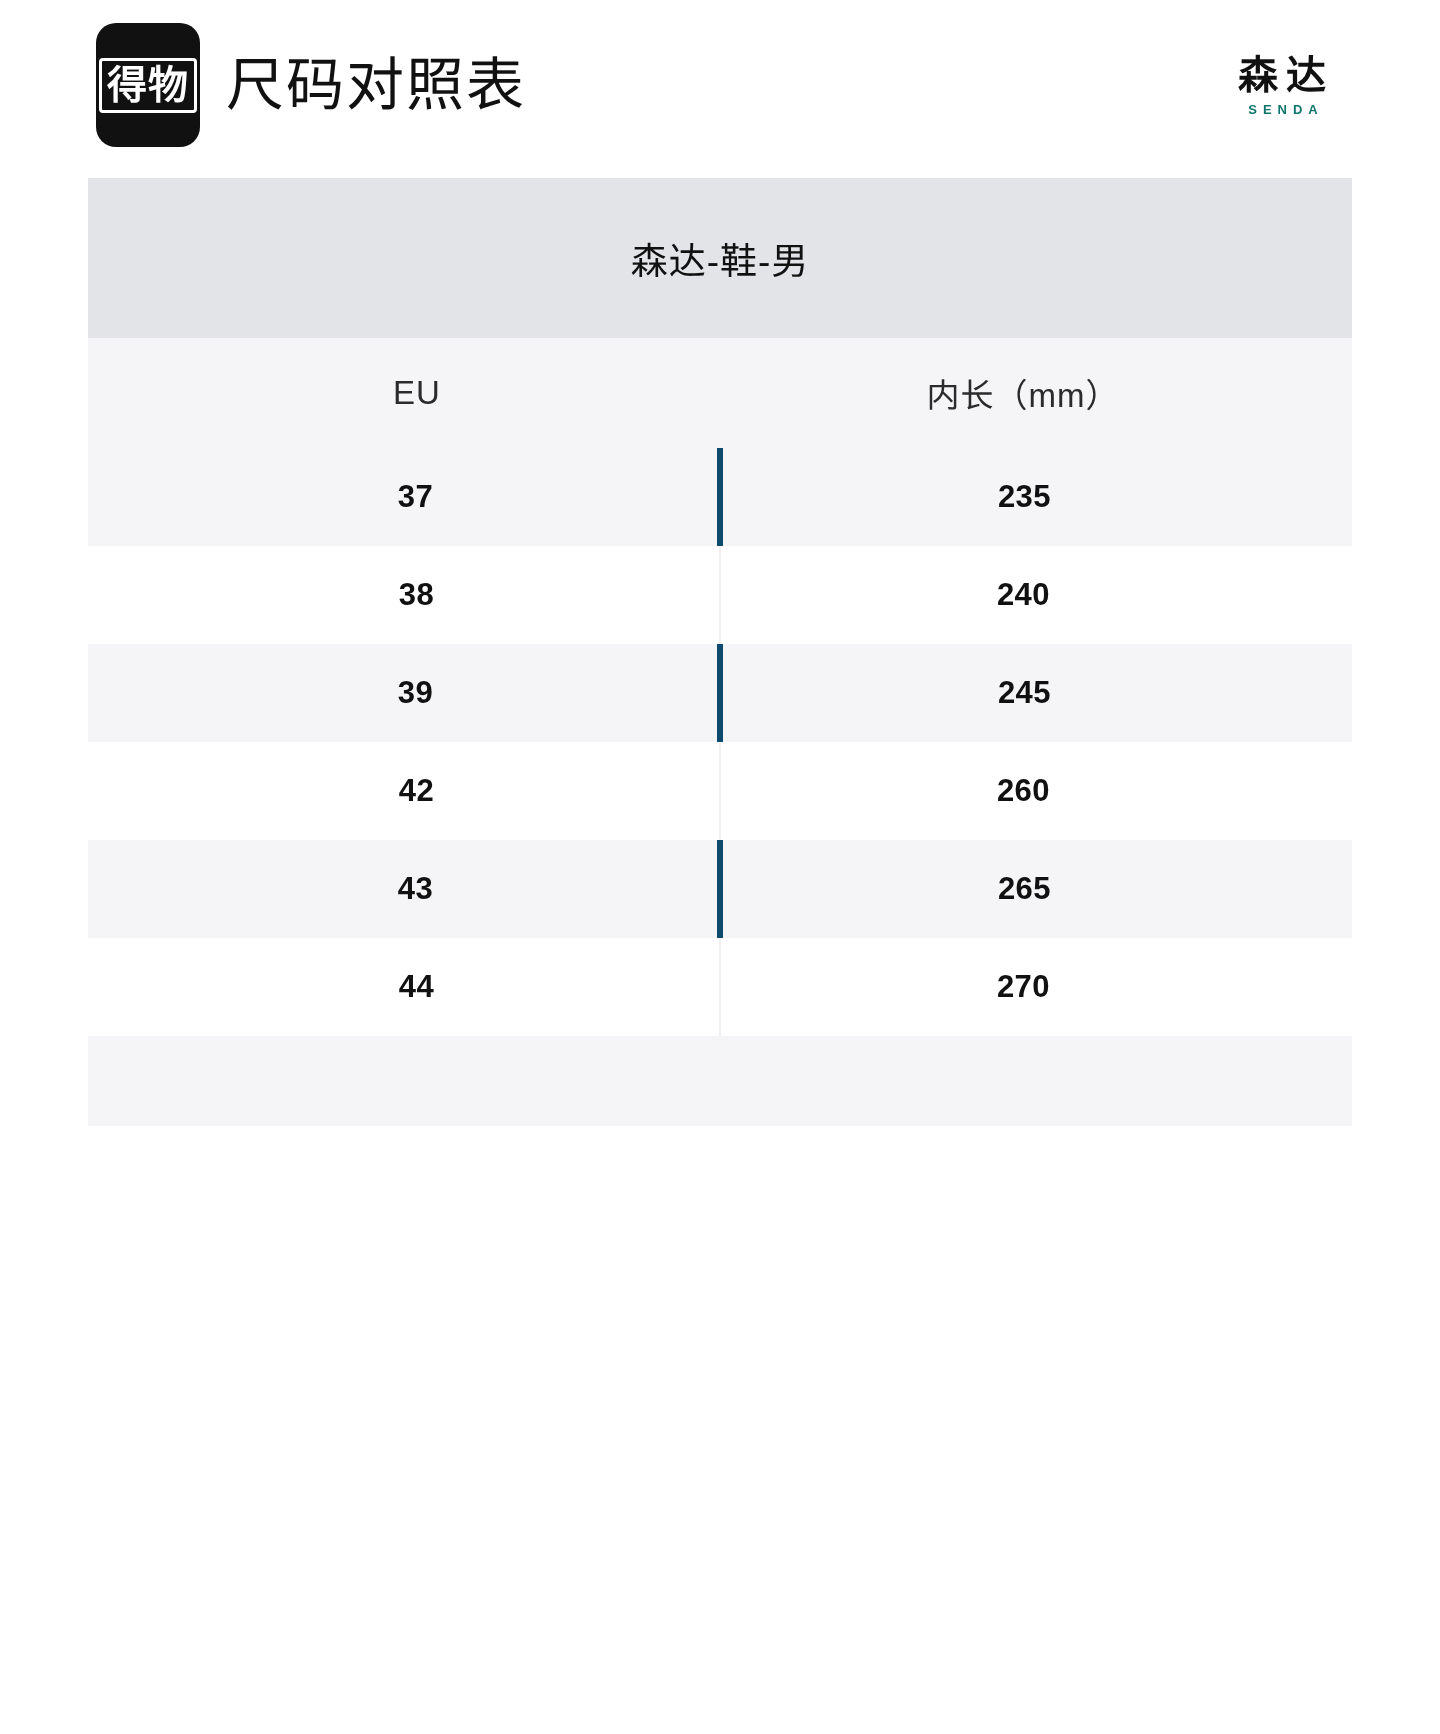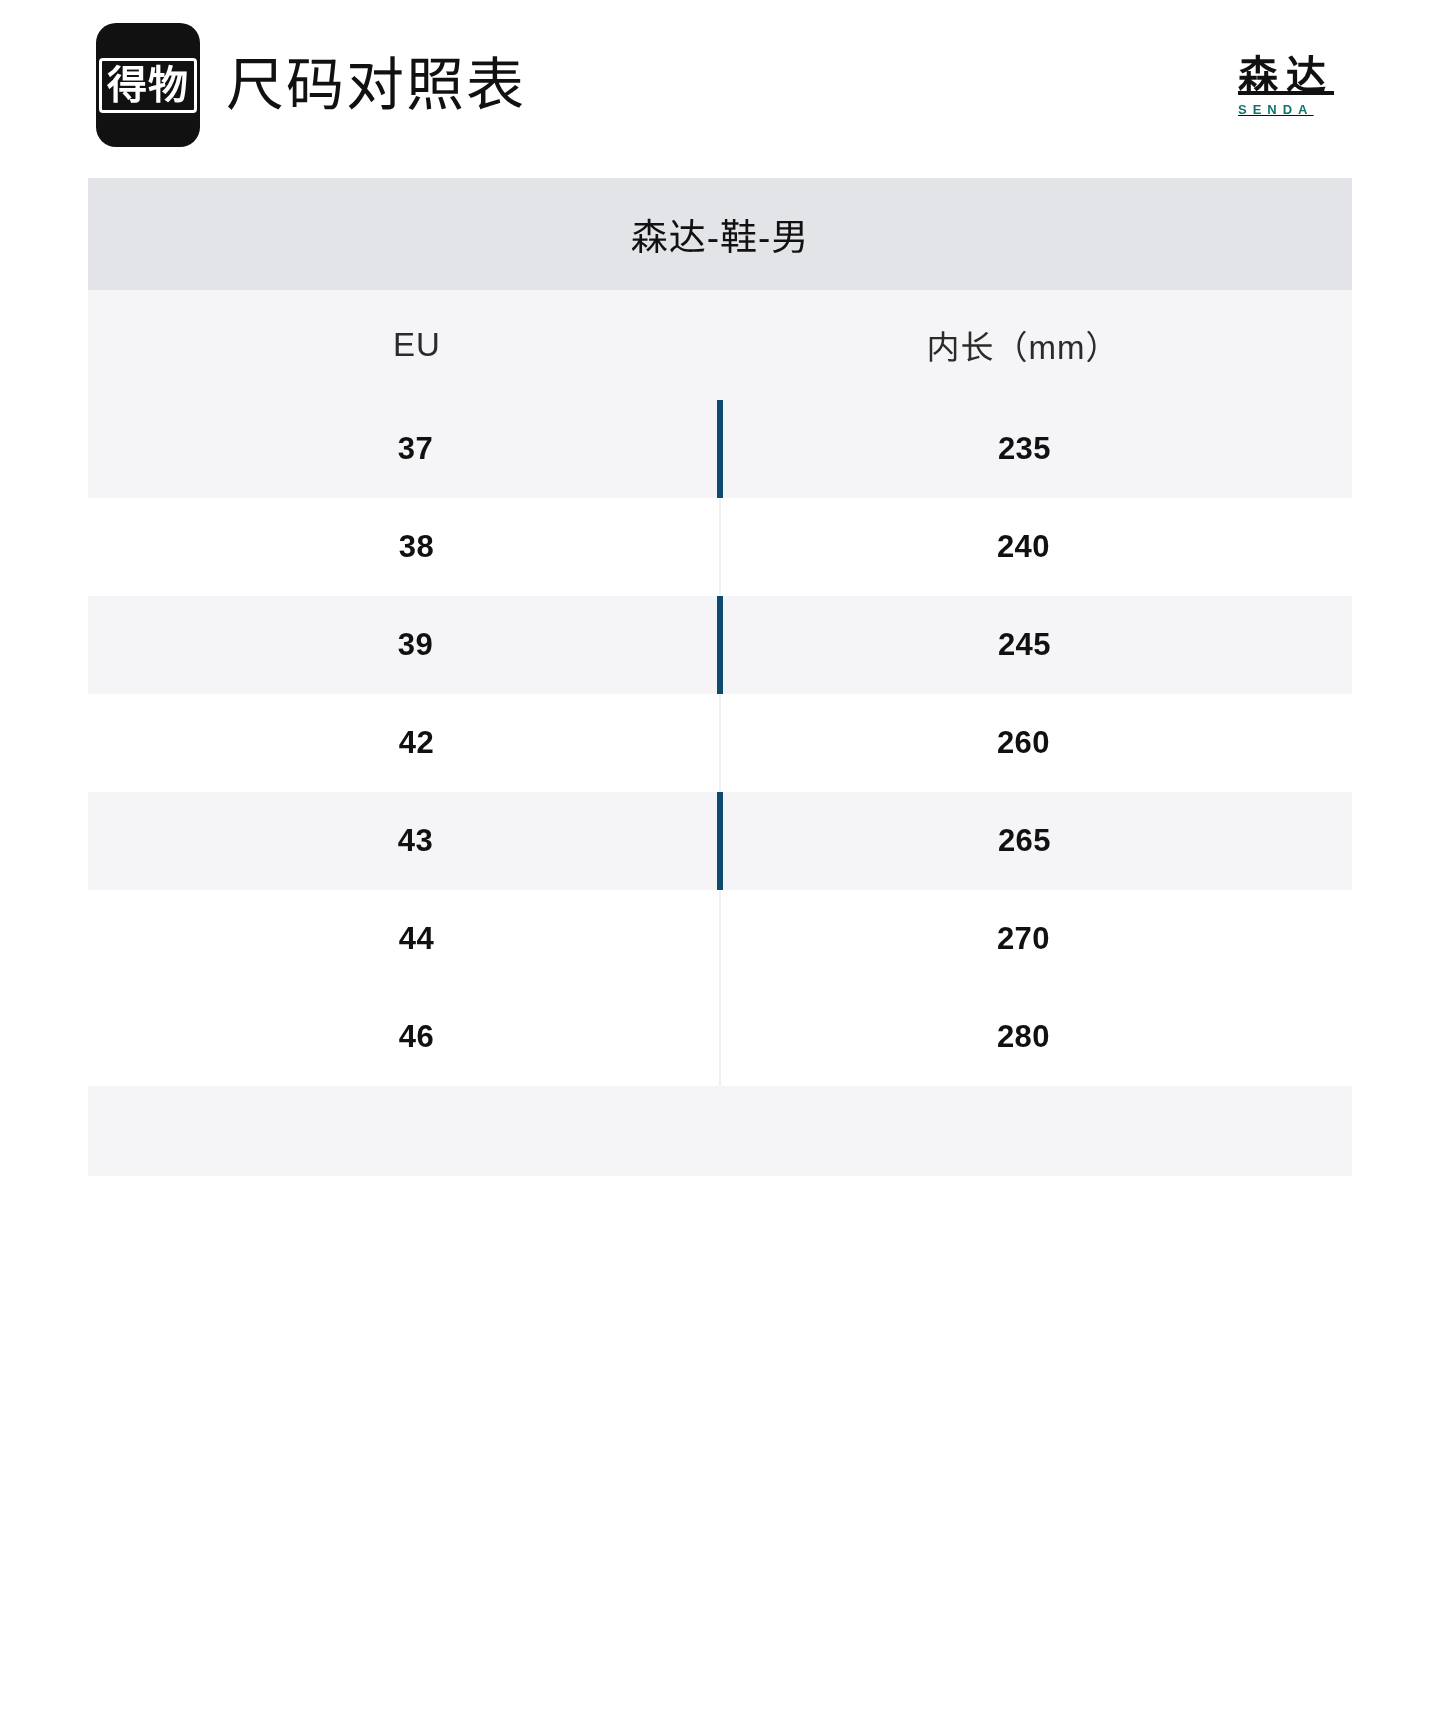--- a/index.html
+++ b/index.html
@@ -57,23 +57,23 @@
     font-weight: 500;
     letter-spacing: 2px;
     margin-left: 26px;
     color: #111111;
     line-height: 1;
     white-space: nowrap;
   }
   .header-spacer { flex: 1 1 auto; }
 
   .vendor-logo {
+    text-align: center;
     flex: 0 0 auto;
     padding-right: 10px;
-    text-decoration: underline;
   }
   .vendor-logo-cn {
     font-size: 40px;
     font-weight: 700;
     letter-spacing: 8px;
     color: #111111;
     line-height: 1.05;
     white-space: nowrap;
   }
   .vendor-logo-en {
@@ -87,21 +87,21 @@
 
   
   .table-wrap {
     margin: 38px 88px 0 88px;
     background: #f5f5f7;
     padding-bottom: 90px;
   }
 
   .table-title {
     background: #e3e4e8;
-    height: 112px;
+    height: 160px;
     display: flex;
     align-items: center;
     justify-content: center;
     font-size: 37px;
     font-weight: 400;
     letter-spacing: 1px;
     color: #111111;
   }
 
   .size-table {
@@ -220,24 +220,18 @@
           <td class="col-eu">43</td>
           <td class="col-len">265</td>
           <td></td>
         </tr>
         <tr class="even">
           <td></td>
           <td class="col-eu">44</td>
           <td class="col-len">270</td>
           <td></td>
         </tr>
-        <tr class="even">
-          <td></td>
-          <td class="col-eu">46</td>
-          <td class="col-len">280</td>
-          <td></td>
-        </tr>
       </tbody>
     </table>
 
   </div>
 
 </div>
 
 </body></html>

